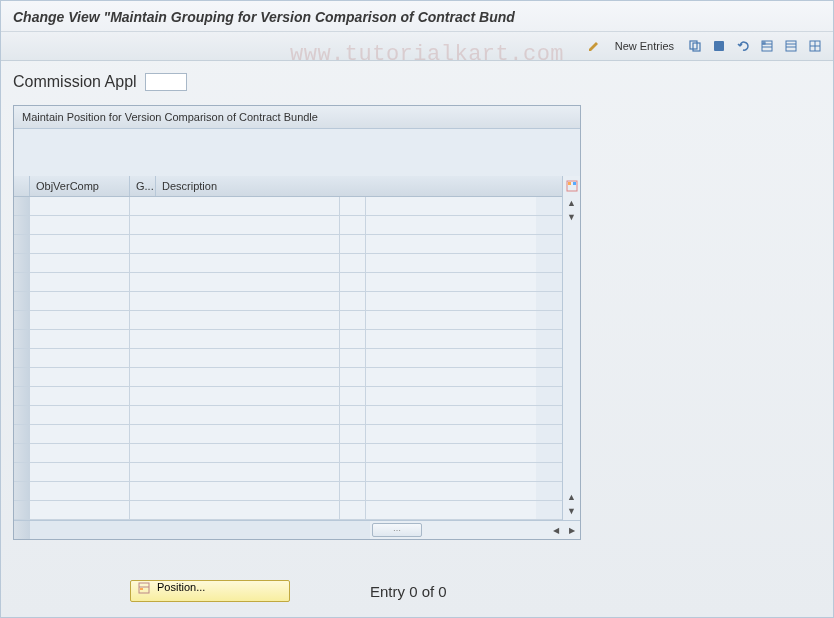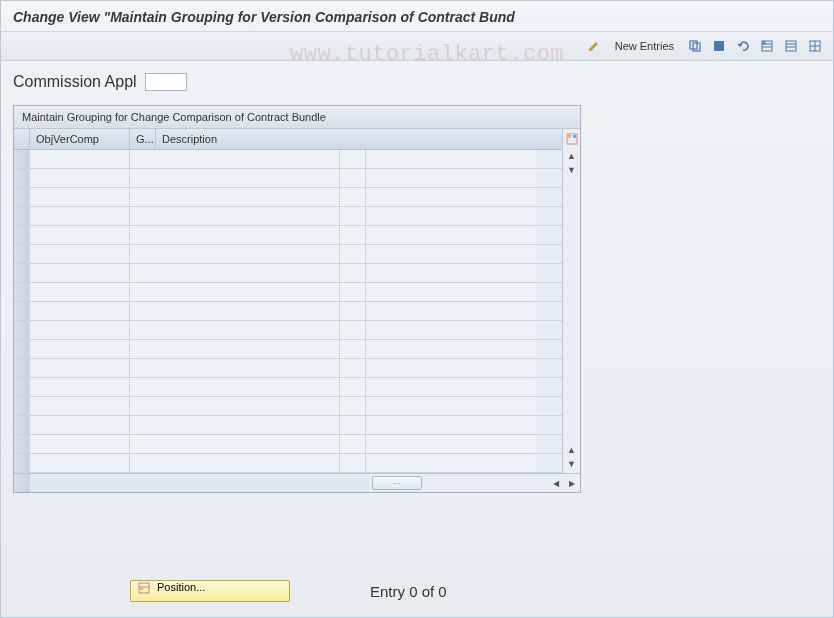--- a/index.html
+++ b/index.html
@@ -86,20 +86,21 @@
     }
     .table-title {
       padding: 5px 8px;
       background: linear-gradient(to bottom, #e8eef4, #d8e0e8);
       border-bottom: 1px solid #b8c8d8;
       font-size: 11px;
       color: #333;
     }
     .table-wrapper {
       display: flex;
+      margin-top: 47px;
     }
     .table-main {
       flex: 1;
     }
     .table-header {
       display: flex;
       background: linear-gradient(to bottom, #e0e8f0, #d0dae4);
       border-bottom: 1px solid #b0c0d0;
     }
     .th {
@@ -293,21 +294,21 @@
 <div class="watermark">www.tutorialkart.com</div>
 
 <div class="content-area">
 
   <div class="field-row">
     <span class="field-label">Commission Appl</span>
     <input class="field-input" value="" style="">
   </div>
 
   <div class="table-container">
-    <div class="table-title">Maintain Grouping for Change Comparison of Contract Bundle</div>
+    <div class="table-title">Maintain Position for Version Comparison of Contract Bundle</div>
     <div class="table-wrapper">
       <div class="table-main">
         <div class="table-header">
           <div class="th th-rowsel"></div>
           <div class="th th-col1">ObjVerComp</div>
           <div class="th th-col3">G...</div>
           <div class="th th-col4">Description</div>
         </div>
         <div class="table-body" id="tbody">
             <div class="tr">

